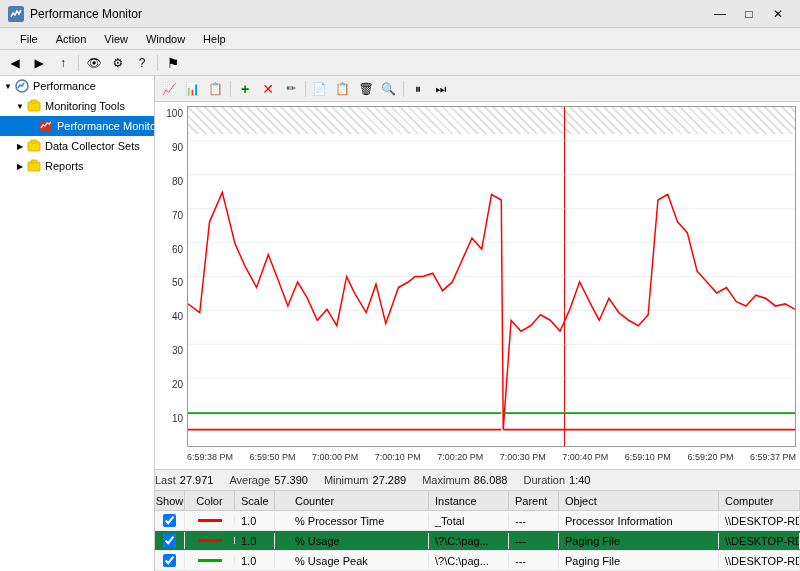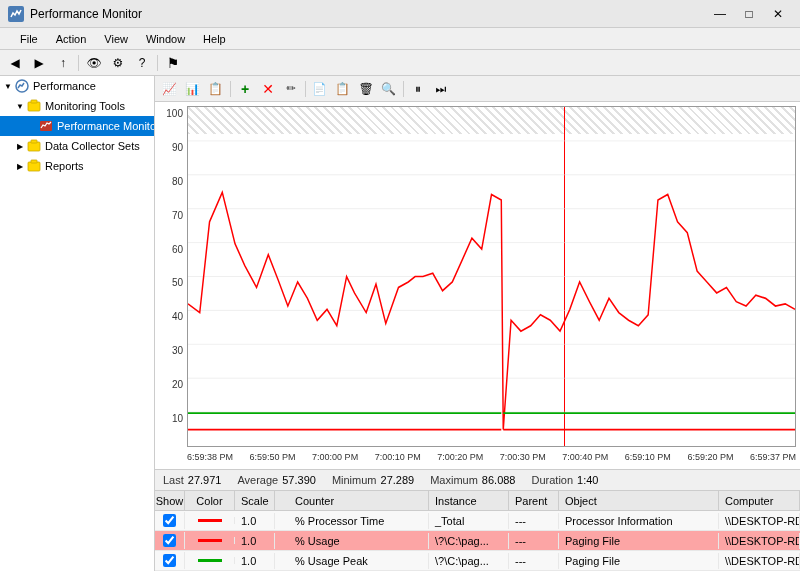--- a/index.html
+++ b/index.html
@@ -145,33 +145,33 @@
       color: #333;
       padding: 2px 0 0 0;
     }
     
     
     .stats-bar {
       background: #f0f0f0;
       height: 22px;
       display: flex;
       align-items: center;
-      padding: 0 8px;
+      padding: 0 0;
       border-top: 1px solid #ccc;
       border-bottom: 1px solid #ccc;
       gap: 16px;
       font-size: 11px;
     }
     .stat-item { display: flex; gap: 4px; }
     .stat-label { color: #333; }
     .stat-value { font-weight: normal; }
     
     
     .data-table {
-      background: #fca5a5;
+      background: #15803d;
       flex-shrink: 0;
     }
     .table-header {
       display: flex;
       background: #e8e8e8;
       border-bottom: 1px solid #ccc;
       height: 20px;
     }
     .th {
       padding: 2px 6px;

